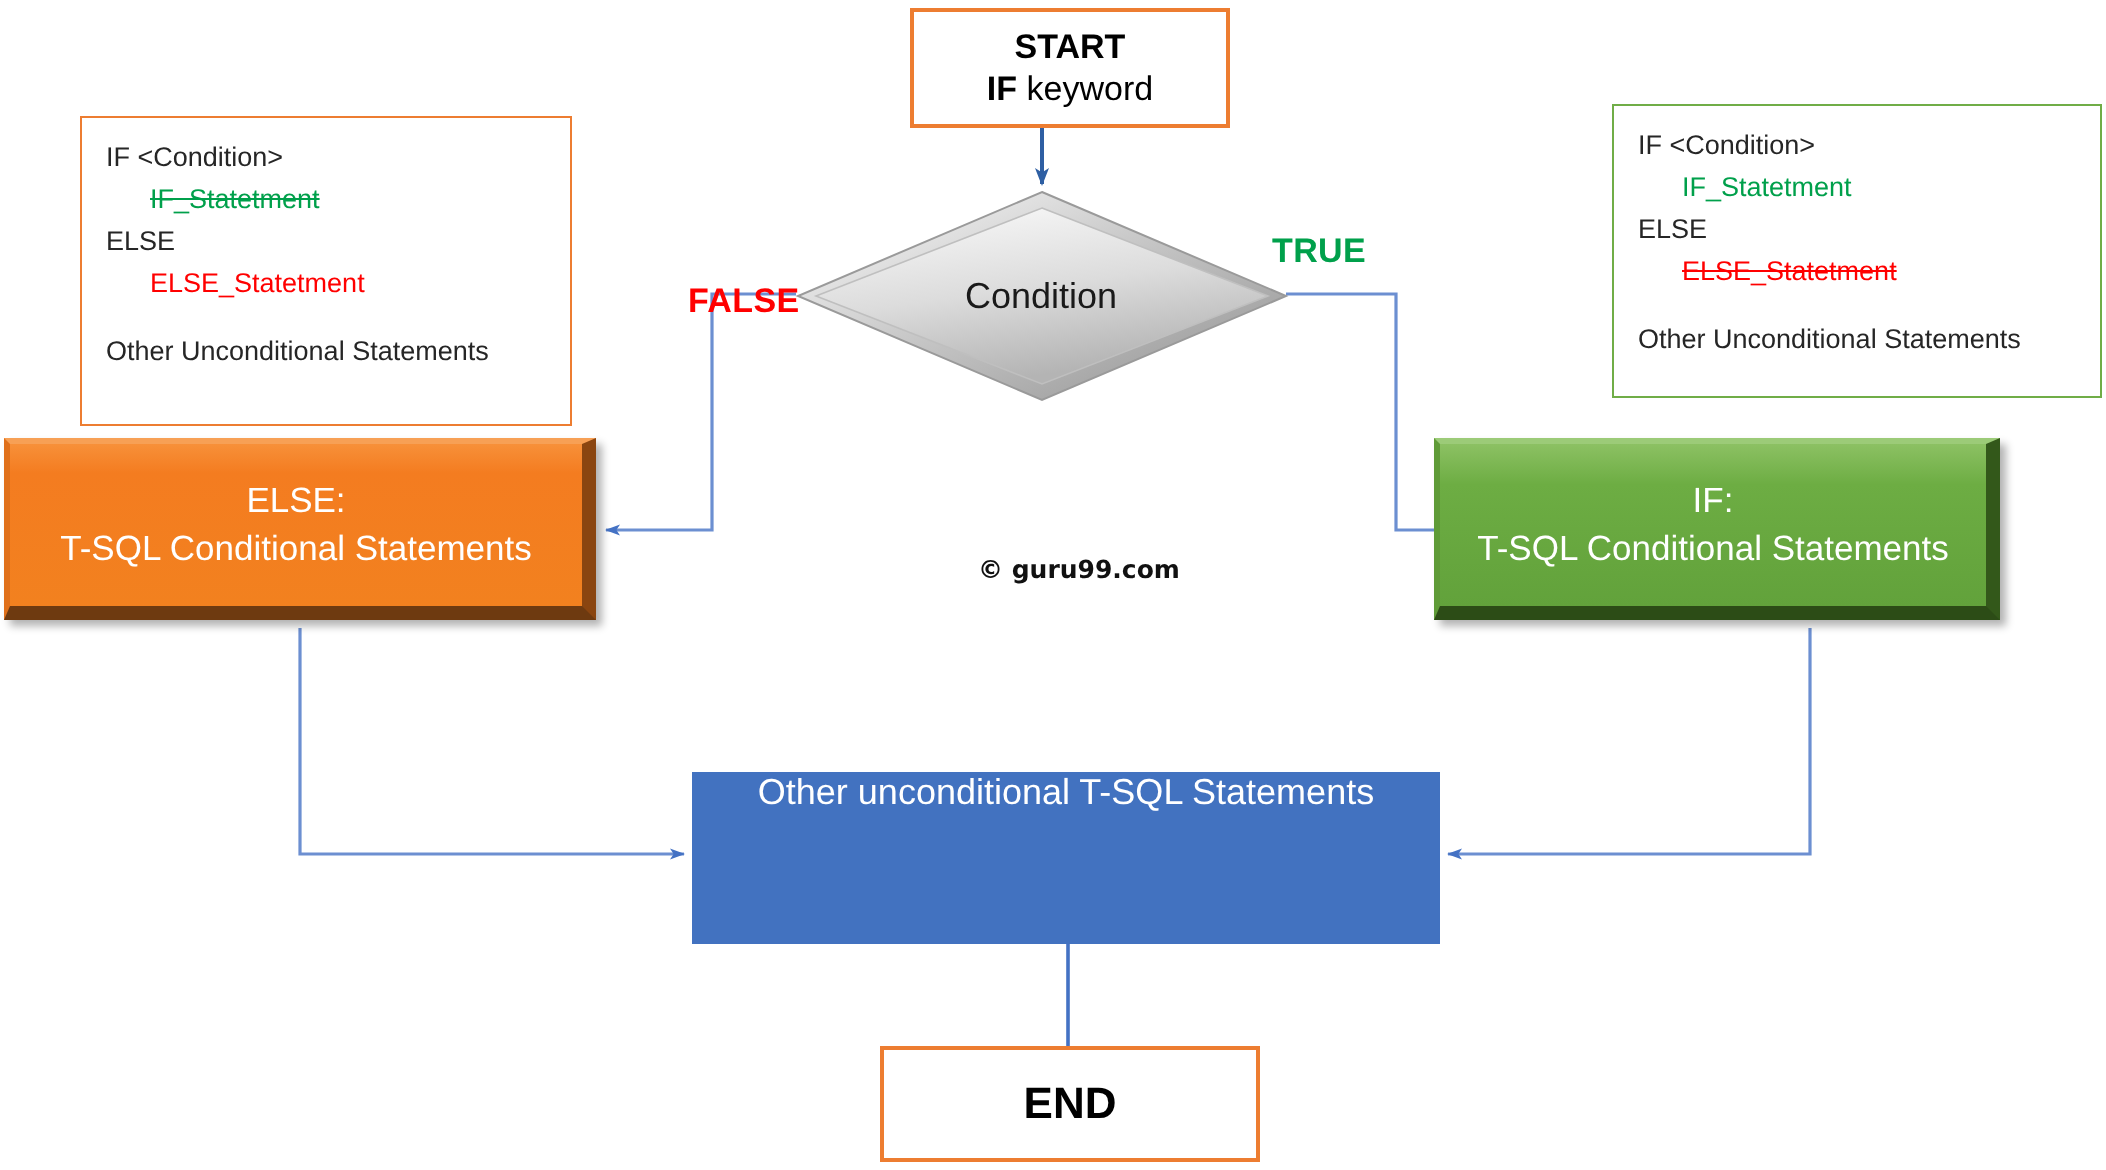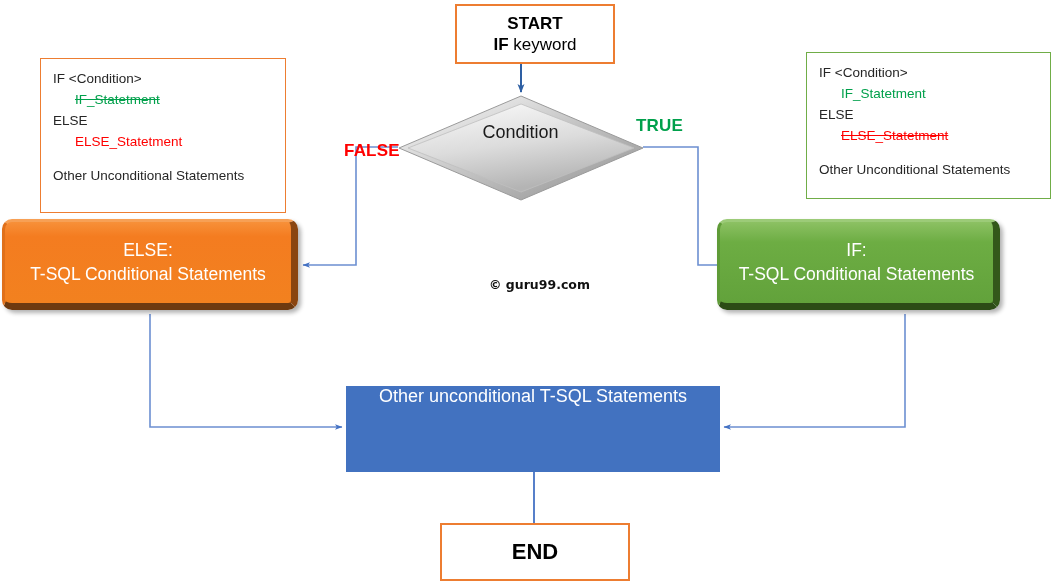--- a/index.html
+++ b/index.html
@@ -70,21 +70,21 @@
   .code-ind { padding-left: 22px; display: block; }
   .code-green { color: #00A04B; }
   .code-red { color: #FF0000; }
   .code-strike { text-decoration: line-through; }
   .code-gap { display: block; height: 13px; }
   .code-line { display: block; }
 
   
   #decision-wrap {
     position: absolute;
-    left: 398px; top: 80px;
+    left: 398px; top: 96px;
     width: 245px; height: 104px;
   }
   #decision-label {
     position: absolute;
     left: 0; top: 0; width: 245px; height: 104px;
     display: flex; align-items: center; justify-content: center;
     font-size: 18px; color: #1a1a1a;
   }
 
   
@@ -92,21 +92,20 @@
     position: absolute;
     box-sizing: border-box;
     display: flex;
     flex-direction: column;
     align-items: center;
     justify-content: center;
     color: #ffffff;
     font-size: 17.5px;
     line-height: 1.35;
     text-align: center;
-    border-radius: 10px;
   }
   #else-box {
     left: 2px; top: 219px; width: 296px; height: 91px;
     background: linear-gradient(180deg, #F79039 0%, #F47C20 18%, #F2811F 100%);
     border-top: 3px solid #F7A055;
     border-left: 3px solid #E0701A;
     border-right: 7px solid #8A4510;
     border-bottom: 7px solid #6E3A10;
     box-shadow: 3px 3px 4px rgba(0,0,0,0.30);
   }

